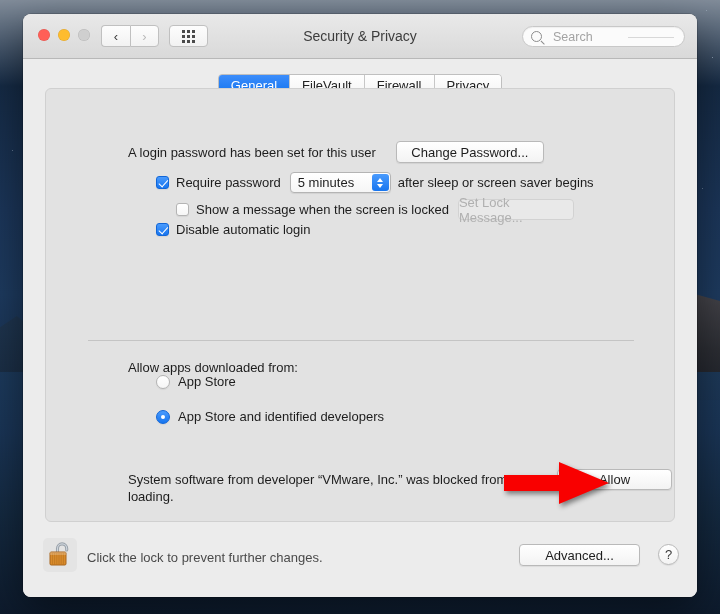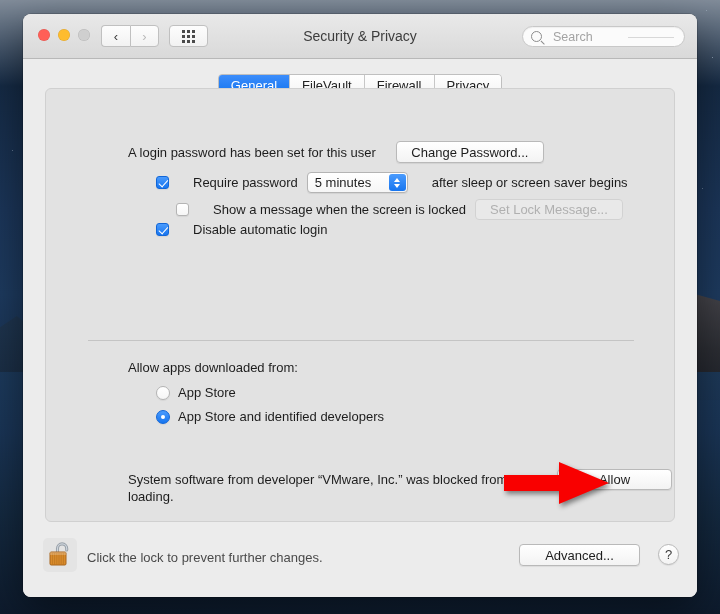--- a/index.html
+++ b/index.html
@@ -257,21 +257,21 @@
   }
   .checkbox.checked::after {
     content: "";
     position: absolute;
     left: 4px; top: 1px;
     width: 4px; height: 7.5px;
     border: solid #fff;
     border-width: 0 1.7px 1.7px 0;
     transform: rotate(42deg);
   }
-  .chk-label { margin-left: 24px; font-size: 13px; color: #1d1d1d; white-space: nowrap; }
+  .chk-label { margin-left: 7px; font-size: 13px; color: #1d1d1d; white-space: nowrap; }
 
   
   .popup {
     margin-left: 9px;
     width: 101px; height: 21px;
     background: linear-gradient(180deg,#ffffff 0%, #f6f6f6 100%);
     border: 1px solid #b4b4b4;
     border-radius: 4px;
     display: flex; align-items: center;
     position: relative;
@@ -290,33 +290,33 @@
   }
   .popup-arrows i {
     display: block;
     width: 0; height: 0;
     border-left: 3.5px solid transparent;
     border-right: 3.5px solid transparent;
   }
   .popup-arrows i.up   { border-bottom: 4px solid #fff; }
   .popup-arrows i.down { border-top: 4px solid #fff; }
 
-  #set-lock-msg { margin-left: 9px; width: 148px; height: 21px; }
+  #set-lock-msg { margin-left: 9px; width: 116px; height: 21px; }
 
   .divider {
     position: absolute;
     left: 42px; top: 251px;
     width: 546px; height: 1px;
     background: #c4c4c4;
   }
 
   #allow-from-label { position: absolute; left: 82px; top: 271px; }
 
   .radio-row { position: absolute; display: flex; align-items: center; }
-  #radio-appstore { left: 110px; top: 296px; align-items: center; }
+  #radio-appstore { left: 110px; top: 285px; align-items: center; }
   #radio-identified { left: 110px; top: 320px; }
 
   .radio {
     width: 14px; height: 14px;
     border-radius: 50%;
     border: 1px solid #b4b4b4;
     background: linear-gradient(180deg,#ffffff 0%, #f6f6f6 100%);
     flex: none; position: relative;
     box-shadow: 0 1px 1px rgba(0,0,0,.06);
   }

